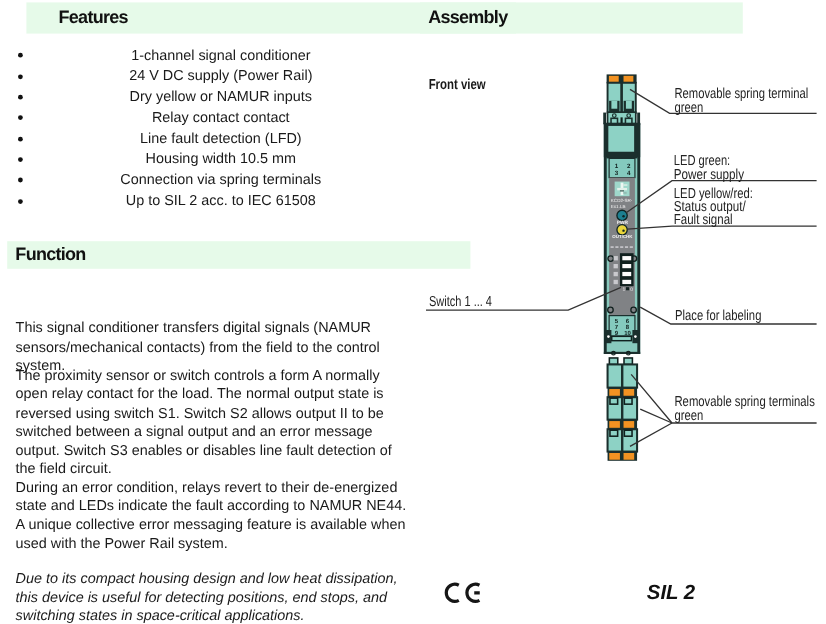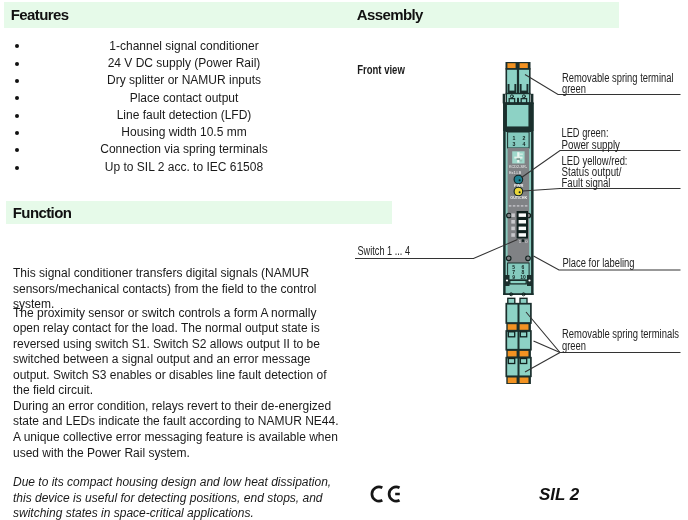--- a/index.html
+++ b/index.html
@@ -8,33 +8,33 @@
   .band{position:absolute;background:#e6fae9;height:26px;}
   .band span{display:block;font-weight:bold;font-size:15px;line-height:26px;padding-left:6.8px;letter-spacing:-0.6px;color:#111;}
   .bullets{position:absolute;left:12px;top:37.7px;width:330px;font-size:12px;line-height:17.3px;}
   .bullets div{position:relative;padding-left:14px;text-align:center;}
   .bullets div:before{content:"";position:absolute;left:2.5px;top:6.8px;width:4px;height:4px;border-radius:50%;background:#111;}
   .fpar{position:absolute;left:13px;width:332px;font-size:12px;line-height:15.5px;}
 </style>
 </head>
 <body>
 
-<div class="band" style="left:4px;top:2px;width:388px;">
+<div class="band" style="left:22px;top:2px;width:388px;padding-left:20px;">
     <span>Features</span>
   </div>
 
 <div class="band" style="left:350px;top:2px;width:269px;">
     <span>Assembly</span>
   </div>
 
 <div class="bullets">
 <div>1-channel signal conditioner</div>
 <div>24 V DC supply (Power Rail)</div>
-<div>Dry splitter or NAMUR inputs</div>
-<div>Place contact output</div>
+<div>Dry yellow or NAMUR inputs</div>
+<div>Relay contact contact</div>
 <div>Line fault detection (LFD)</div>
 <div>Housing width 10.5 mm</div>
 <div>Connection via spring terminals</div>
 <div>Up to SIL 2 acc. to IEC 61508</div>
 </div>
 
 <div class="band" style="left:6px;top:201px;width:386px;height:23px;">
     <span style="line-height:23px;">Function</span>
   </div>
 

